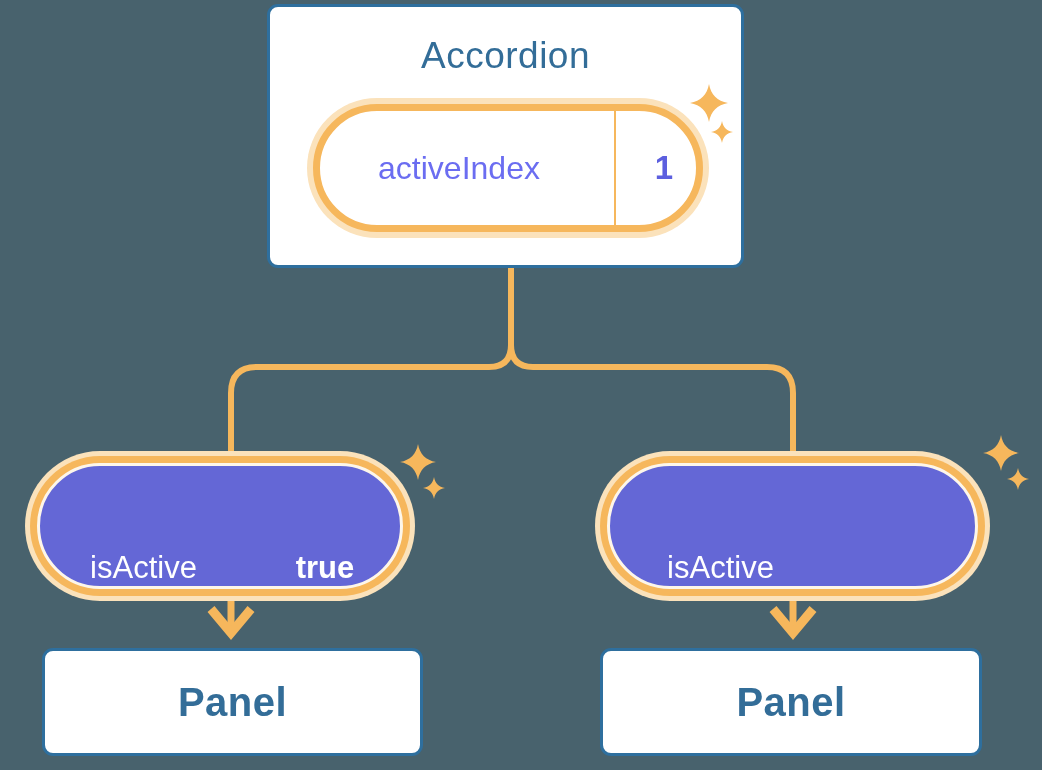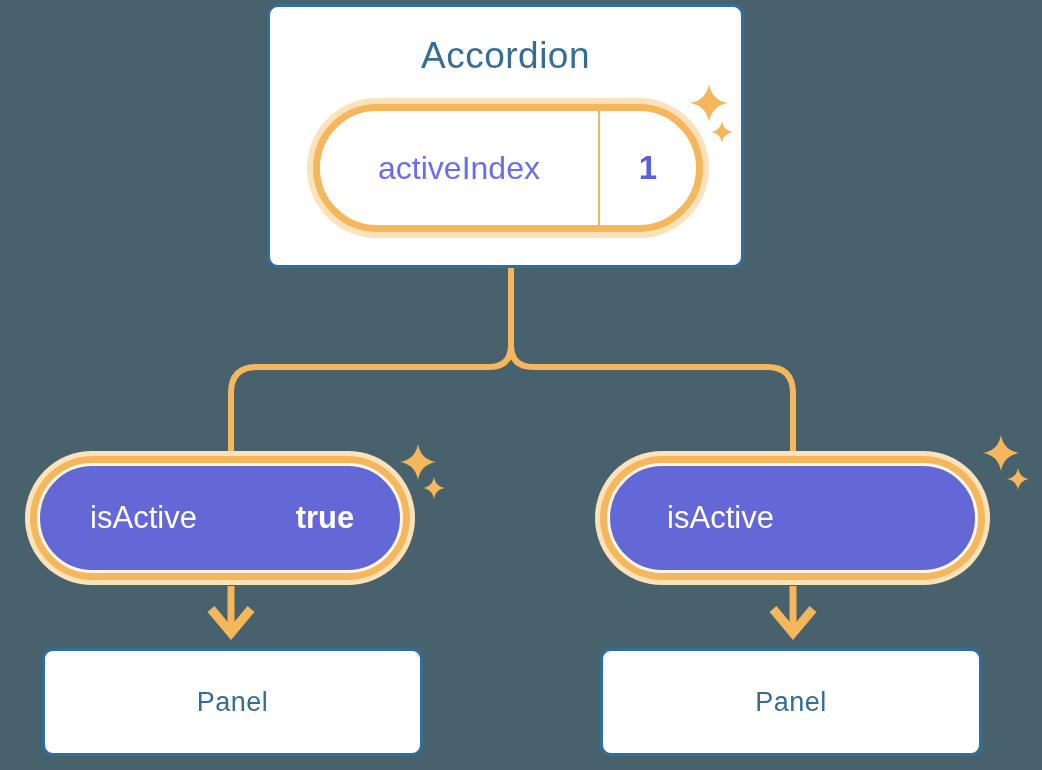--- a/index.html
+++ b/index.html
@@ -26,53 +26,54 @@
   .root-title{
     margin-top:28px;
     font-size:37px;font-weight:500;
     color:var(--heading-text);
     letter-spacing:.5px;
   }
   .panel-card{justify-content:center;}
   #panel-left{left:42px;top:648px;width:381px;height:108px;}
   #panel-right{left:600px;top:648px;width:382px;height:108px;}
   .panel-title{
-    font-size:27px;font-weight:400;
+    font-size:40px;font-weight:700;
     color:var(--heading-text);
     letter-spacing:.5px;
   }
   
   #state-pill{
     position:absolute;left:313px;top:104px;width:390px;height:128px;
     box-sizing:border-box;
     background:#fff;
     border:7px solid var(--orange);
     border-radius:999px;
     box-shadow:0 0 0 6px var(--cream);
     display:flex;align-items:stretch;
     overflow:hidden;
+    gap:16px;
   }
   .state-seg-name{
     width:278px;display:flex;align-items:center;justify-content:center;
     font-size:32px;color:var(--state-name-text);
   }
   .state-divider{width:2px;background:var(--orange);}
   .state-seg-value{
     flex:1;display:flex;align-items:center;justify-content:center;
     font-size:33px;font-weight:700;color:var(--state-value-text);
   }
   
   .prop-pill{
-    position:absolute;top:463px;height:110px;
+    position:absolute;top:463px;height:126px;
     box-sizing:border-box;
     background:var(--purple);
     border:3px solid var(--pill-inner-border);
     border-radius:999px;
     box-shadow:0 0 0 7px var(--orange), 0 0 0 12px var(--cream);
-    display:flex;align-items:center;
+    display:flex;align-items:flex-end;
     overflow:hidden;
   }
   #prop-pill-left{left:37px;width:366px;}
   #prop-pill-right{left:607px;width:371px;}
   .prop-seg-name{
     display:flex;align-items:center;justify-content:center;
     font-size:31px;color:#fff;
   }
   #prop-pill-left .prop-seg-name{width:207px;}
   #prop-pill-right .prop-seg-name{width:221px;}

